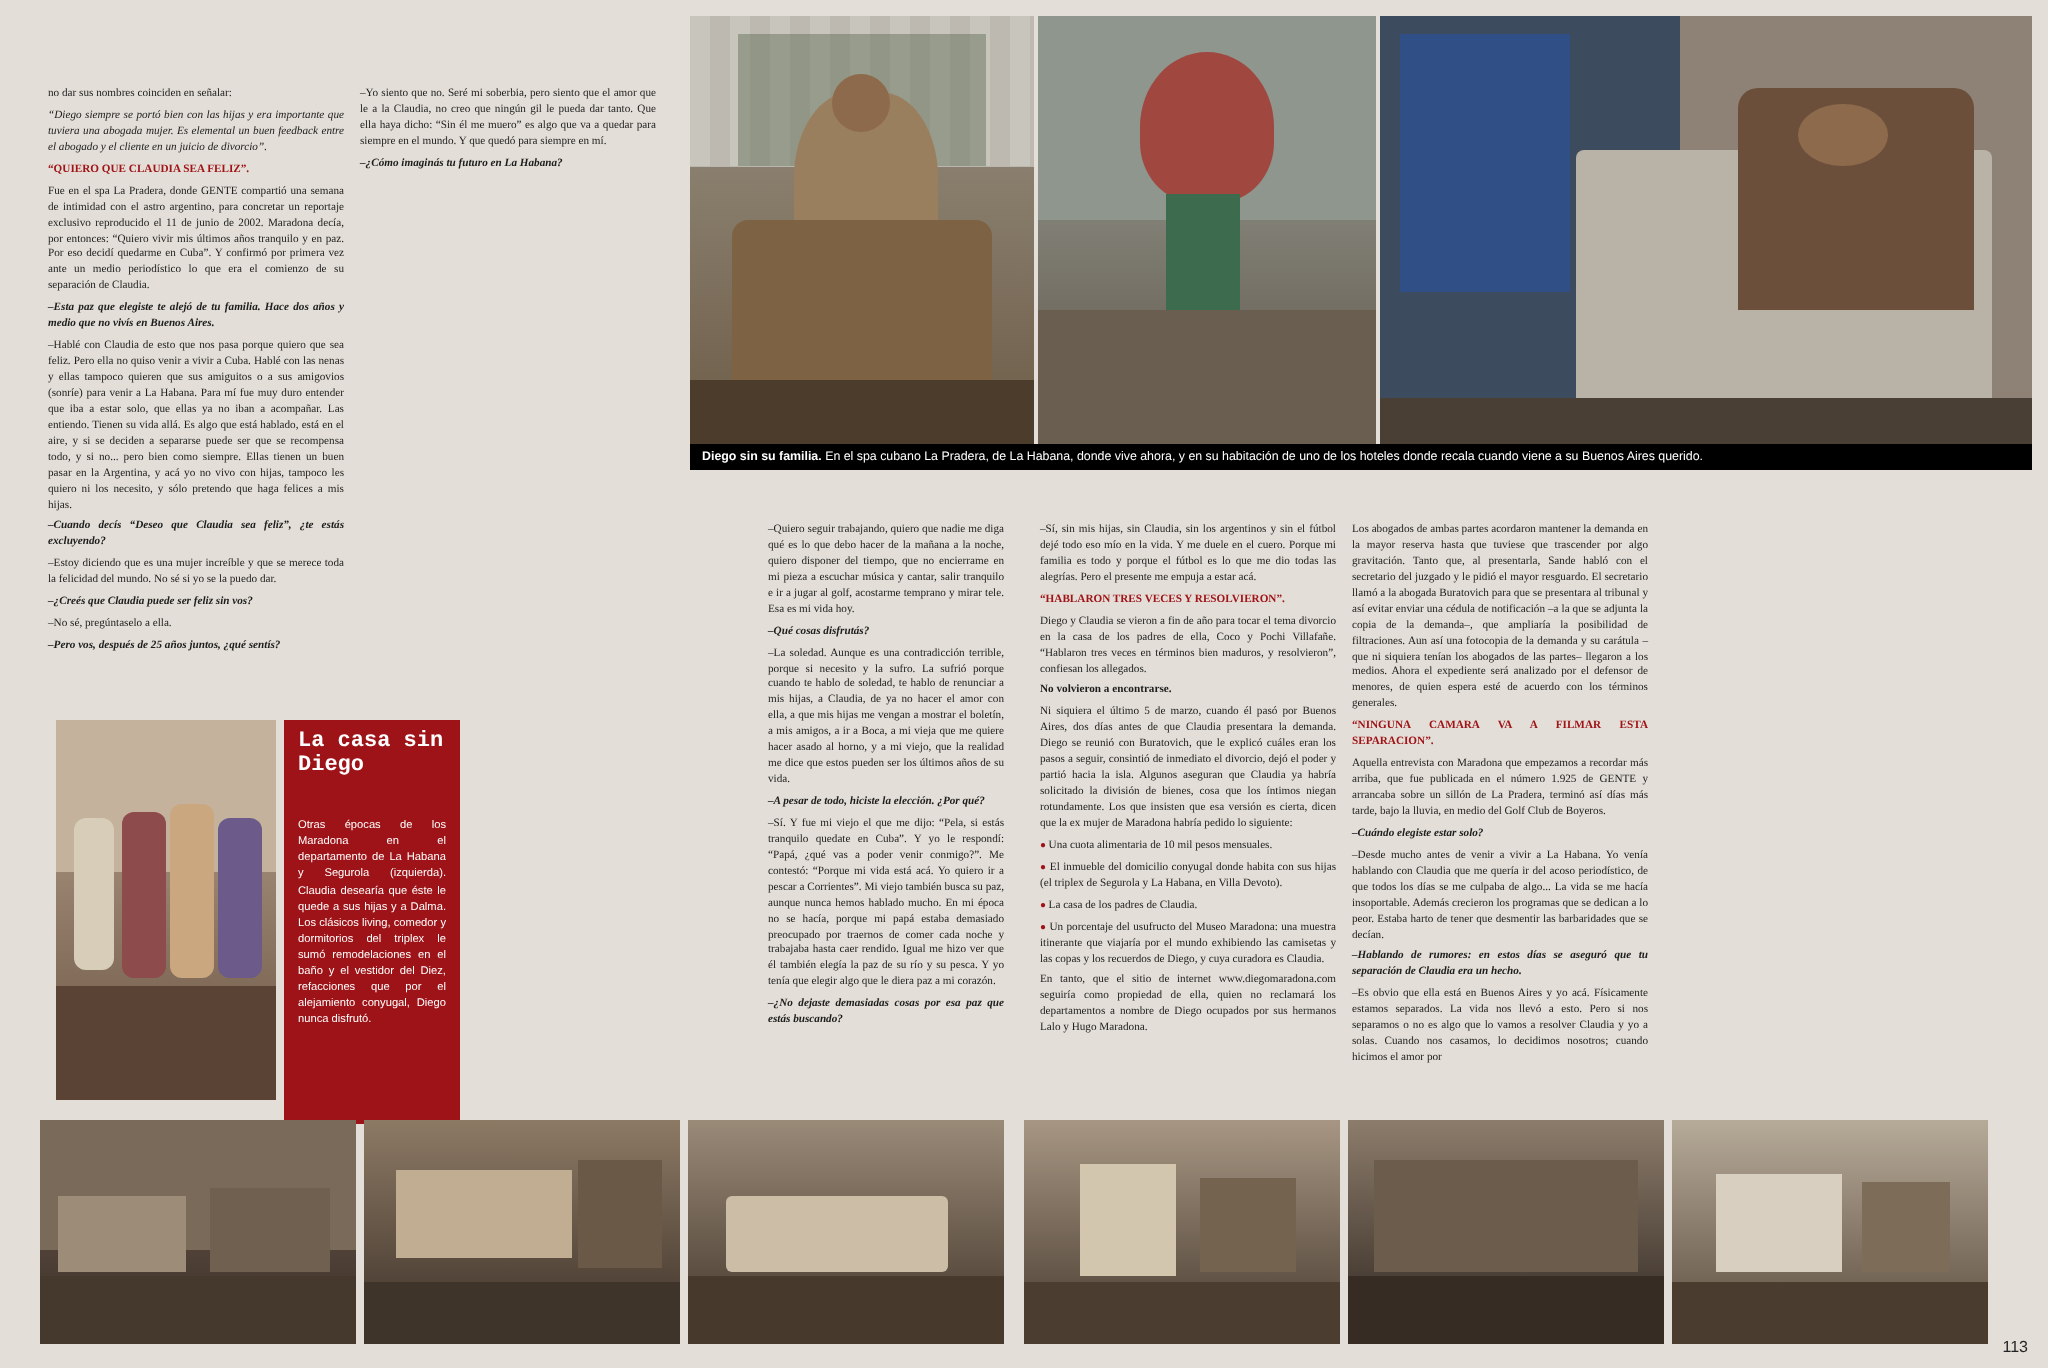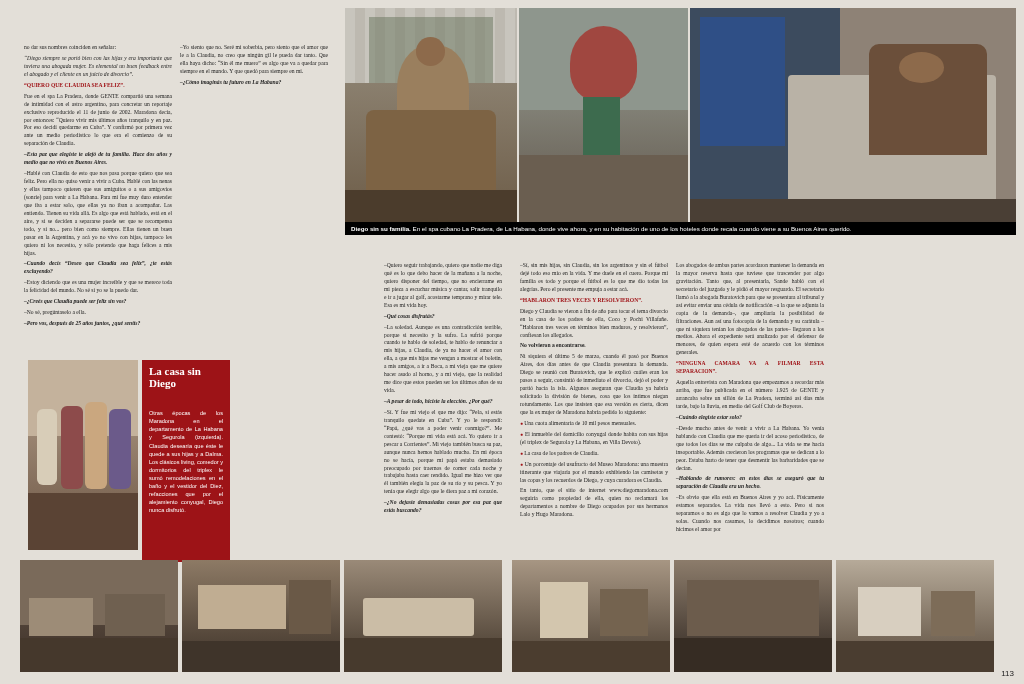--- a/index.html
+++ b/index.html
@@ -24,21 +24,21 @@
   
   .photo{position:absolute;overflow:hidden;background:#5a5048;}
   .photo .inner{width:100%;height:100%;}
   .capbar{position:absolute;background:#000;color:#fff;font-family:"Liberation Sans",sans-serif;
           font-size:6.2px;padding:3px 6px;white-space:nowrap;}
   .capbar .ttl{font-weight:bold;}
   .capbar .txt{font-weight:normal;}
 
   
   .redbox{position:absolute;background:#9d1317;color:#fff;padding:6px 7px;}
-  .redbox .h{font-family:Liberation Serif, serif;font-weight:bold;font-size:11px;line-height:1.05;margin-bottom:20px;}
+  .redbox .h{font-family:Liberation Mono, monospace;font-weight:bold;font-size:11px;line-height:1.05;margin-bottom:20px;}
   .redbox .t{font-family:"Liberation Sans",sans-serif;font-size:5.6px;line-height:1.45;text-align:justify;}
 
   .pageno{position:absolute;right:10px;bottom:6px;font-family:"Liberation Sans",sans-serif;
           font-size:8px;color:#222;}
   .room{background:linear-gradient(#6d5c4e,#3a2e26);}
 </style>
 </head>
 <body>
 
 <div class="page">

